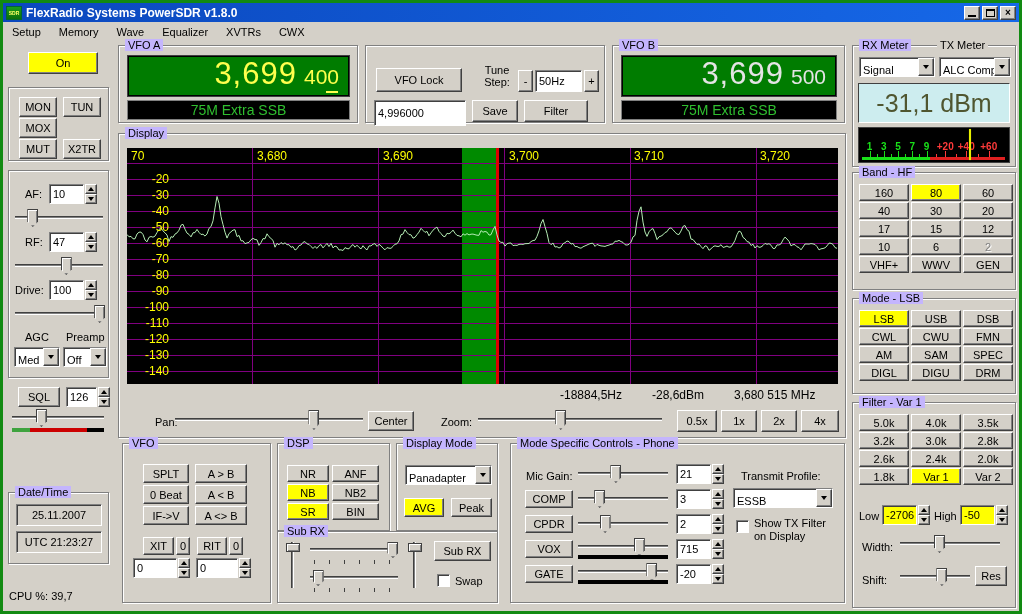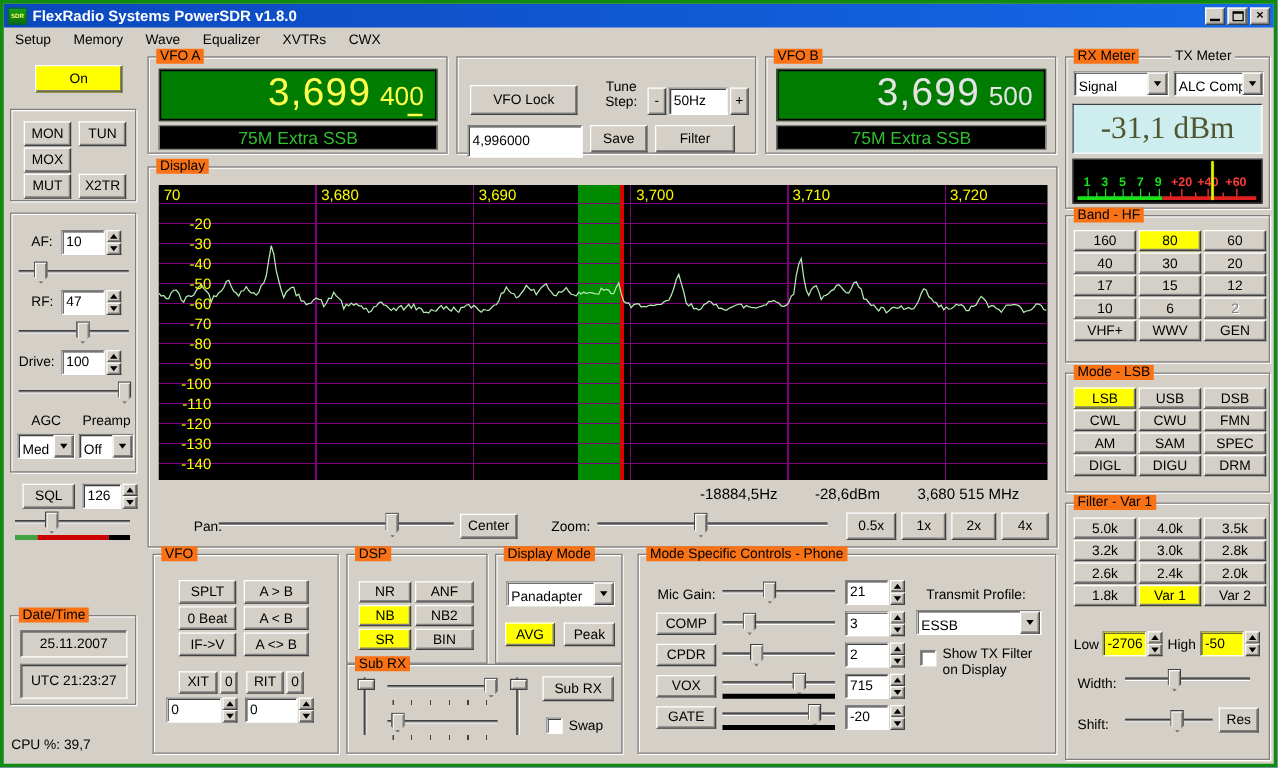--- a/index.html
+++ b/index.html
@@ -14,21 +14,21 @@
        white-space:nowrap;cursor:default;}
   .btn.yellow{background:#FFFF00;}
   .cell{position:static;display:flex;align-items:center;justify-content:center;background:#D4D0C8;
        border:1px solid;border-color:#FFFFFF #404040 #404040 #FFFFFF;box-shadow:inset -1px -1px 0 #808080;white-space:nowrap;}
   .cell.yellow{background:#FFFF00;}
   .cell.disabled{color:#808080;text-shadow:1px 1px 0 #fff;}
   .field{position:absolute;display:flex;align-items:center;background:#fff;padding:0 3px;
        border:1px solid;border-color:#808080 #FFFFFF #FFFFFF #808080;box-shadow:inset 1px 1px 0 #404040;overflow:hidden;}
   .field.gray{background:#D4D0C8;justify-content:center;}
   .grp{position:absolute;border:1px solid #808080;box-shadow:1px 1px 0 #FFFFFF,inset 1px 1px 0 #FFFFFF;}
-  .ttl{position:absolute;top:-7px;left:6px;background:#f97316;padding:0 3px;line-height:12px;white-space:nowrap;}
+  .ttl{position:absolute;top:-7px;left:6px;background:#c4b5fd;padding:0 3px;line-height:12px;white-space:nowrap;}
   .ttl2{position:absolute;top:-7px;background:#D4D0C8;padding:0 3px;line-height:12px;white-space:nowrap;}
   
   .spin{position:absolute;display:flex;}
   .spin .sv{flex:1;background:#fff;border:1px solid;border-color:#808080 #FFFFFF #FFFFFF #808080;
        box-shadow:inset 1px 1px 0 #404040;display:flex;align-items:center;padding:0 3px;overflow:hidden;}
   .spin.yel .sv{background:#FFFF00;}
   .spin .sbcol{width:12px;display:flex;flex-direction:column;margin-left:1px;}
   .spin .sb{flex:1;background:#D4D0C8;border:1px solid;border-color:#FFFFFF #404040 #404040 #FFFFFF;
        box-shadow:inset -1px -1px 0 #808080;display:flex;align-items:center;justify-content:center;}
   .tri-u{width:0;height:0;border-left:3px solid transparent;border-right:3px solid transparent;border-bottom:4px solid #000;}
@@ -71,21 +71,21 @@
       display:flex;align-items:baseline;justify-content:flex-end;padding:0 10px;}
   .vfreq .fm{font-size:31px;letter-spacing:1px;}
   .vfreq .fs{font-size:21px;margin-left:7px;}
   .vband{position:absolute;background:#000;border:1px solid #808080;display:flex;align-items:center;justify-content:center;
       color:#2FBF2F;font-size:14px;}
   .grid{position:absolute;display:grid;}
   #spectrum{position:absolute;left:127px;top:148px;width:711px;height:236px;background:#000;}
   #meterscale{position:absolute;left:858px;top:127px;width:152px;height:36px;background:#000;border:1px solid #404040;overflow:hidden;}
   #meterread{position:absolute;left:858px;top:83px;width:152px;height:40px;background:#CDEDEF;
       border:1px solid;border-color:#404040 #fff #fff #404040;display:flex;align-items:center;justify-content:center;
-      font-size:25px;color:#4F5630;font-family:Liberation Serif, serif;}
+      font-size:25px;color:#4F5630;}
   .mnum{position:absolute;bottom:10px;font-size:10px;font-weight:bold;transform:translateX(-50%);}
   .mtick{position:absolute;bottom:4px;width:1px;}
   .mbase{position:absolute;bottom:2px;height:3px;}
   #needle{position:absolute;top:1px;bottom:2px;width:2px;background:#E8F000;box-shadow:0 0 1px #890;}
   .colorbar{position:absolute;height:4px;display:flex;}
 </style>
 </head>
 <body>
 
 <div id="win">
@@ -208,21 +208,21 @@
     </div>
   <div class="colorbar" style="left:12px;top:428px;width:92px;">
     <div style="width:20%;background:#3FA33F;"></div>
       <div style="width:62%;background:#CC0000;"></div>
       <div style="width:18%;background:#000;"></div>
   </div>
 
   <div class="grp" style="left:8px;top:492px;width:101px;height:72px;">
     <div class="ttl">Date/Time</div>
     <div class="field gray" style="left:7px;top:11px;width:86px;height:22px;">25.11.2007</div>
-    <div class="field gray" style="left:7px;top:38px;width:86px;height:28px;">UTC 21:23:27</div>
+    <div class="field gray" style="left:7px;top:38px;width:86px;height:22px;">UTC 21:23:27</div>
   </div>
   <div class="lbl" style="left:9px;top:590px;">CPU %: 39,7</div>
 
   <div class="grp" style="left:118px;top:45px;width:240px;height:78px;">
     <div class="ttl">VFO A</div>
     <div class="vfreq" style="left:8px;top:9px;width:223px;height:42px;color:#FFFF4D;">
       <span class="fm">3,699</span>
       <span class="fs">400</span>
       <div style="position:absolute;right:11px;bottom:3px;width:12px;height:2px;background:#FFFF4D;"></div>
     </div>

